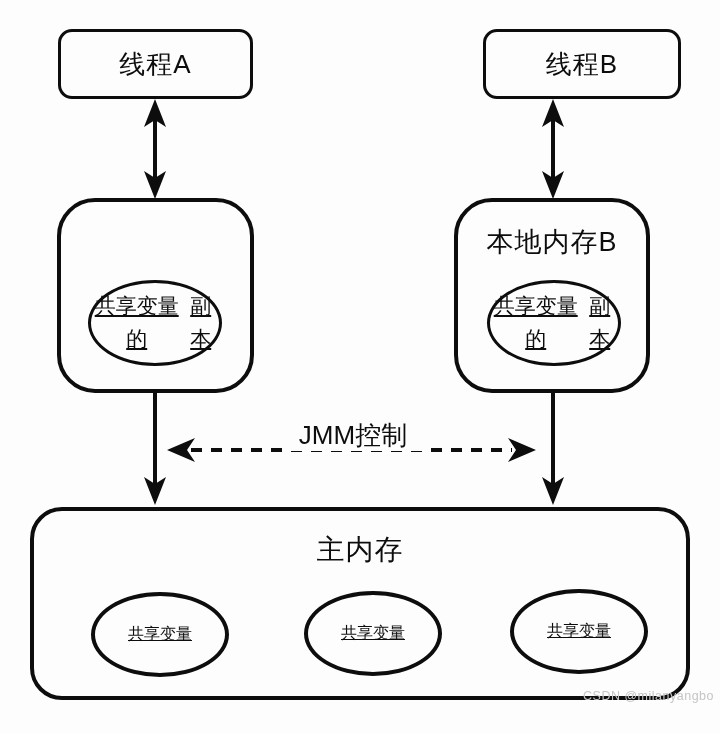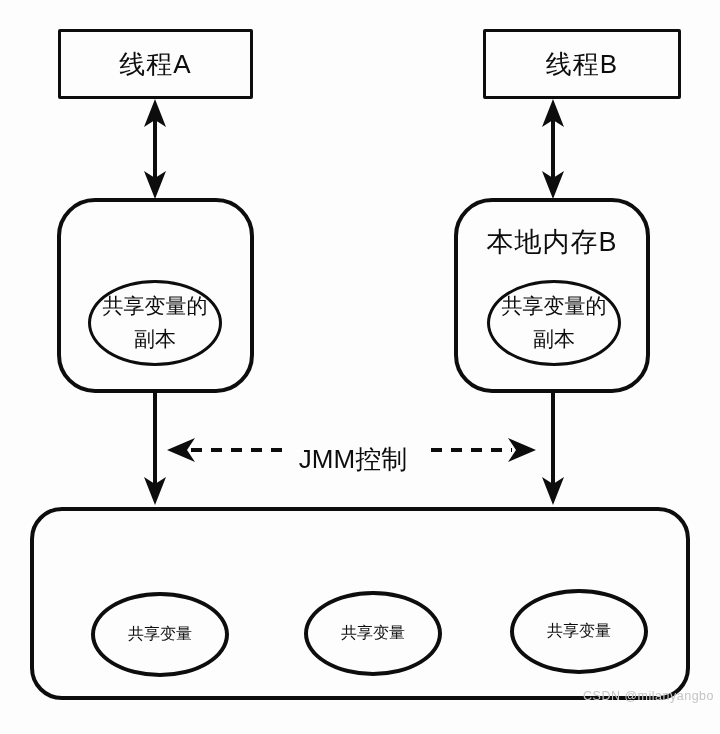--- a/index.html
+++ b/index.html
@@ -16,21 +16,21 @@
   .canvas{
     position:relative;
     width:720px;
     height:734px;
     background:var(--bg);
     overflow:hidden;
   }
   .node-box{
     position:absolute;box-sizing:border-box;
     border:3px solid var(--stroke);
-    border-radius:2px;
+    border-radius:14px;
     background:var(--bg);
     display:flex;align-items:center;justify-content:center;
     font-size:26px;
     letter-spacing:1px;
   }
   .container-box{
     position:absolute;box-sizing:border-box;
     border:4px solid var(--stroke);
     border-radius:38px;
     background:var(--bg);
@@ -40,25 +40,26 @@
     text-align:center;
     font-size:27px;
     letter-spacing:1px;
     white-space:nowrap;
   }
   .ellipse{
     position:absolute;box-sizing:border-box;
     border:3px solid var(--stroke);
     border-radius:50%;
     background:var(--bg);
-    display:flex;flex-direction:column;
+    display:flex;
     align-items:center;justify-content:center;
     text-align:center;
     font-size:21px;
     line-height:1.55;
+    text-decoration:underline;
   }
   .ellipse.thick{border-width:4px;font-size:16px;}
   .main-box{border-radius:32px;}
   .arrow-svg{position:absolute;overflow:visible;}
   .jmm-label{
     position:absolute;box-sizing:border-box;
     text-align:center;
     font-size:26px;
     background:var(--bg);
     white-space:nowrap;
@@ -118,23 +119,24 @@
   <svg class="arrow-svg" style="left:531px;top:393px;" width="44" height="113" viewBox="0 0 44 113">
     <line x1="22" y1="0" x2="22" y2="94" stroke="#0d0d0d" stroke-width="4"></line>
     <polygon points="22,112 11,84 22,91 33,84" fill="#0d0d0d"></polygon>
   </svg>
 
   <svg class="arrow-svg" style="left:163px;top:432px;" width="377" height="36" viewBox="0 0 377 36">
     <line x1="28" y1="18" x2="349" y2="18" stroke="#0d0d0d" stroke-width="4" stroke-dasharray="11 9"></line>
     <polygon points="4,18 32,6 24,18 32,30" fill="#0d0d0d"></polygon>
     <polygon points="373,18 345,6 353,18 345,30" fill="#0d0d0d"></polygon>
   </svg>
-  <div class="jmm-label" style="left:282px;top:444px;width:142px;height:31px;">JMM控制</div>
+  <div class="jmm-label" style="left:282px;top:420px;width:142px;height:31px;">JMM控制</div>
 
   <div class="container-box main-box" style="left:30px;top:507px;width:660px;height:193px;"></div>
+  <div class="container-title" style="left:30px;top:531px;width:660px;font-size:28px;">主内存</div>
 
   <div class="ellipse thick" style="left:91px;top:592px;width:138px;height:85px;">
     <span>共享变量</span>
   </div>
   <div class="ellipse thick" style="left:304px;top:591px;width:138px;height:85px;">
     <span>共享变量</span>
   </div>
   <div class="ellipse thick" style="left:510px;top:589px;width:138px;height:85px;">
     <span>共享变量</span>
   </div>

